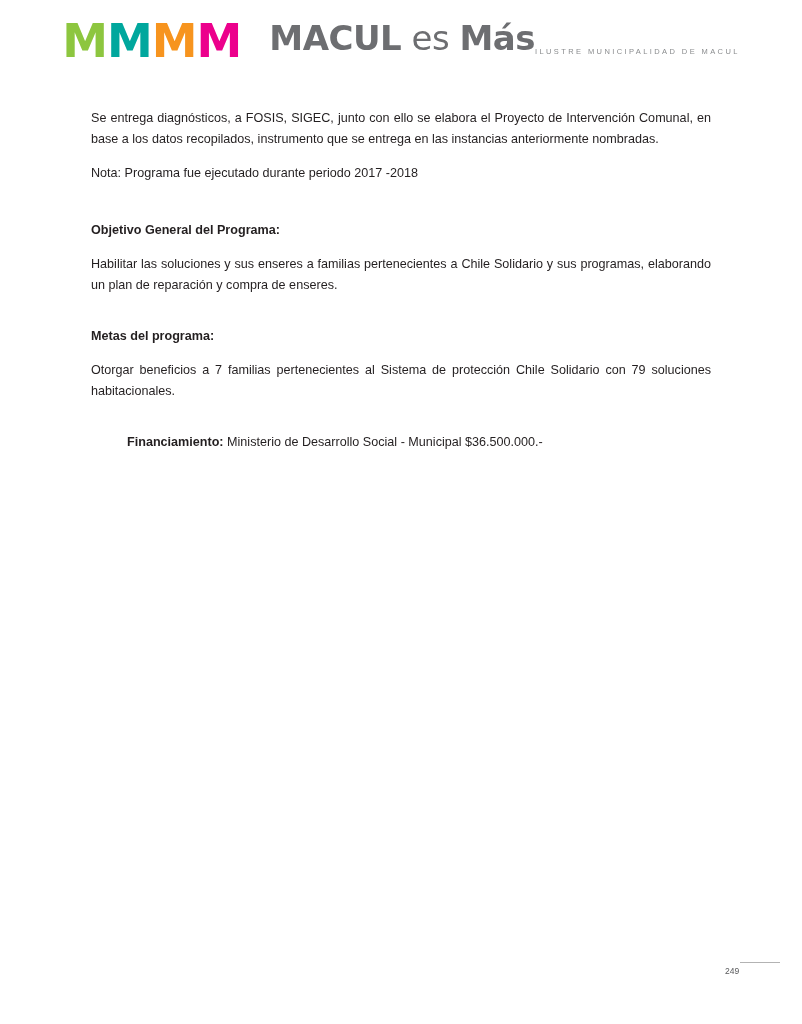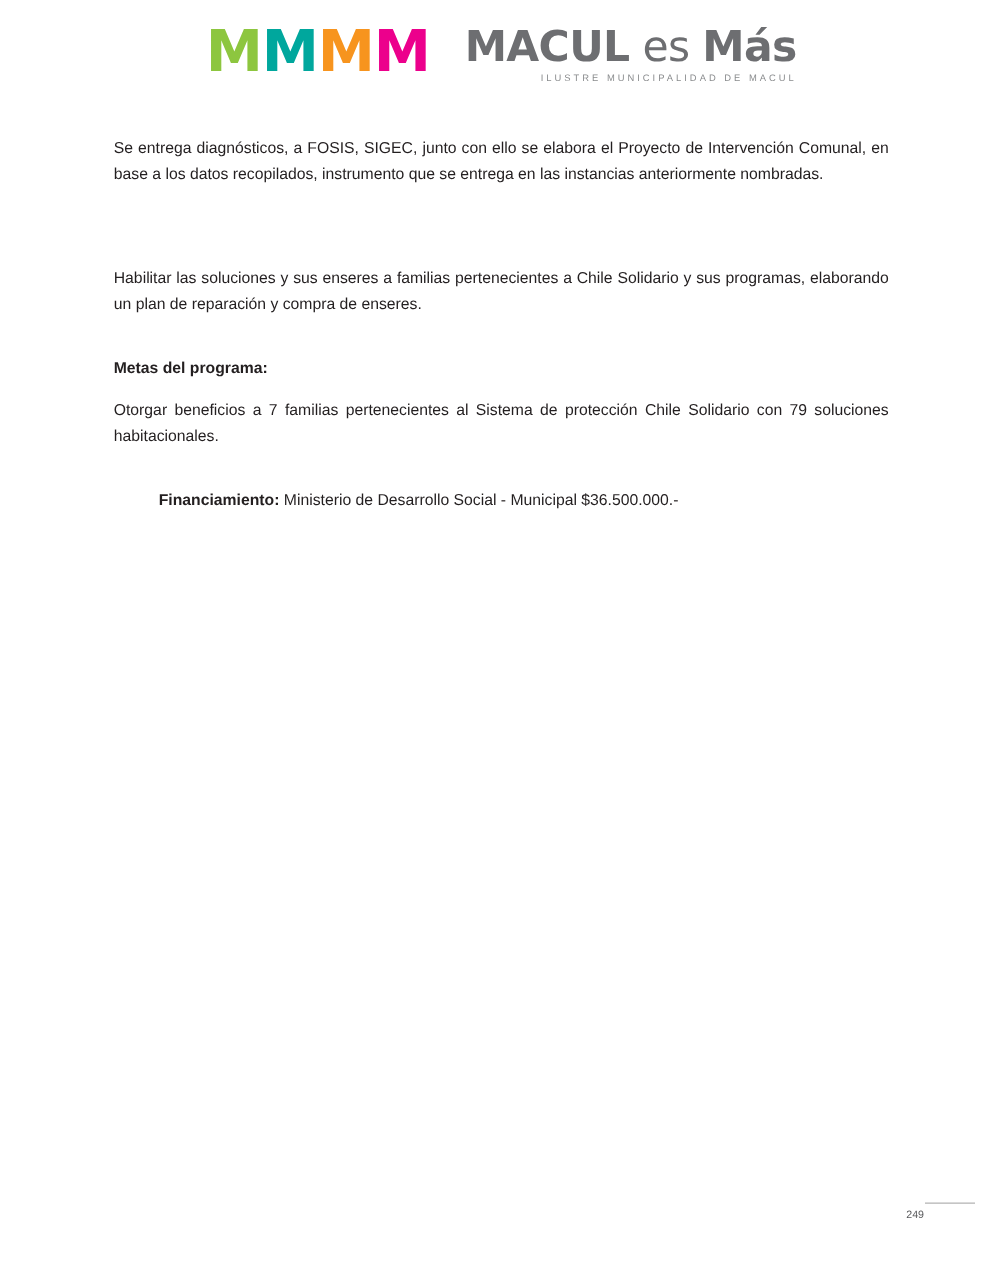--- a/index.html
+++ b/index.html
@@ -47,21 +47,21 @@
     font-weight: bold;
     font-size: 46px;
     line-height: 46px;
     letter-spacing: -2px;
     margin-right: 1px;
   }
   .logo-text {
     margin-left: 28px;
     margin-top: 2px;
     display: flex;
-    flex-direction: column;
+    align-items: flex-end;
   }
   .logo-wordmark {
     font-family: "DejaVu Sans", sans-serif;
     font-size: 34px;
     line-height: 36px;
     color: #6d6e71;
     font-weight: bold;
     letter-spacing: -0.5px;
     white-space: nowrap;
   }
@@ -149,23 +149,25 @@
       </div>
     </div>
   </div>
 
   <div class="content">
 
     <p class="para">Se entrega diagnósticos, a FOSIS, SIGEC, junto con ello se elabora el Proyecto de Intervención Comunal, en base a los datos recopilados, instrumento que se entrega en las instancias anteriormente nombradas.</p>
 
     <div class="gap-sm"></div>
 
+    <p class="para left">Nota: Programa fue ejecutado durante periodo 2017 -2018</p>
 
     <div class="gap-lg"></div>
 
+    <p class="heading">Objetivo General del Programa:</p>
 
     <div class="gap-sm"></div>
 
     <p class="para">Habilitar las soluciones y sus enseres a familias pertenecientes a Chile Solidario y sus programas, elaborando un plan de reparación y compra de enseres.</p>
 
     <div class="gap-md"></div>
 
     <p class="heading">Metas del programa:</p>
 
     <div class="gap-sm"></div>

